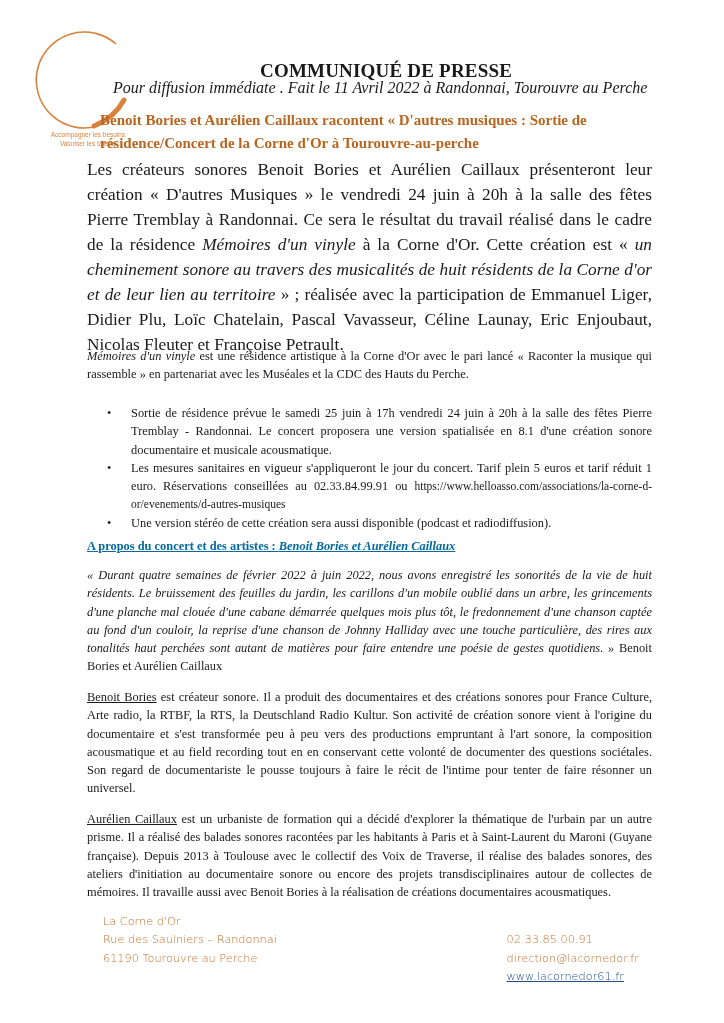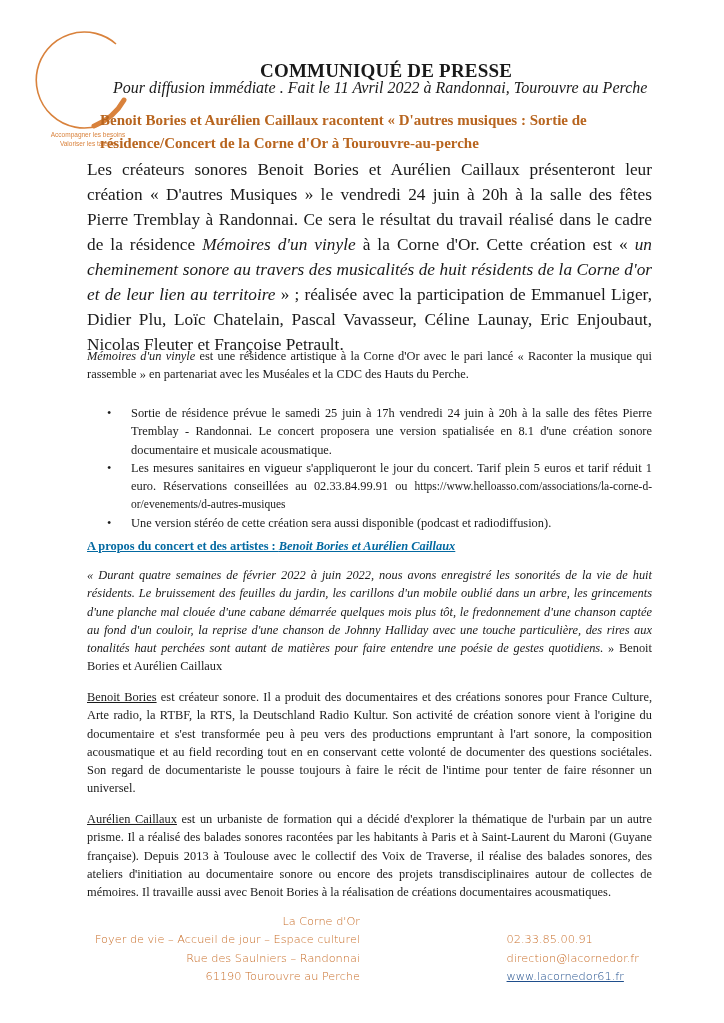--- a/index.html
+++ b/index.html
@@ -18,21 +18,21 @@
   .bullets li { position:relative; padding-left:44px; text-align:justify; }
   .bullets li .dot { position:absolute; left:20px; top:0; }
   .url { font-size:11.5px; }
   .section-head { position:absolute; left:87px; top:539px; font-weight:bold; font-size:12.4px; color:#0369a1; text-decoration:underline; }
   .quote { top:566px; font-style:italic; }
   .quote .attrib { font-style:normal; }
   .bio1 { top:688px; }
   .bio2 { top:810px; }
   .u { text-decoration:underline;margin-top:36px; }
   .footer { position:absolute; left:87px; top:913px; width:552px; font-family:"DejaVu Sans", sans-serif; font-size:11.3px; line-height:18.3px; color:#c86e2a; font-weight:300; }
-  .footer .left { position:absolute; left:8px; top:0;text-align:right; }
+  .footer .left { position:absolute; left:16px; top:0; }
   .footer .right { position:absolute; right:0; top:18.3px; text-align:left; }
   .footer a { color:#1f4e8c; text-decoration:underline; }
 </style>
 </head>
 <body>
 
 <div class="logo">
   <svg width="110" height="120" viewBox="0 0 110 120">
     <path d="M88 14 A48 48 0 1 0 70 96" fill="none" stroke="#d9823c" stroke-width="1.6"></path>
     <path d="M66 96 Q86 88 96 70" fill="none" stroke="#d9823c" stroke-width="5" stroke-linecap="round"></path>
@@ -60,21 +60,20 @@
 <div class="section-head"><span>A propos du concert et des artistes : </span><i>Benoit Bories et Aurélien Caillaux</i></div>
 
 <div class="para quote"><span>« Durant quatre semaines de février 2022 à juin 2022, nous avons enregistré les sonorités de la vie de huit résidents. Le bruissement des feuilles du jardin, les carillons d'un mobile oublié dans un arbre, les grincements d'une planche mal clouée d'une cabane démarrée quelques mois plus tôt, le fredonnement d'une chanson captée au fond d'un couloir, la reprise d'une chanson de Johnny Halliday avec une touche particulière, des rires aux tonalités haut perchées sont autant de matières pour faire entendre une poésie de gestes quotidiens.</span><span class="attrib"> » Benoit Bories et Aurélien Caillaux</span></div>
 
 <div class="para bio1"><span class="u">Benoit Bories</span><span> est créateur sonore. Il a produit des documentaires et des créations sonores pour France Culture, Arte radio, la RTBF, la RTS, la Deutschland Radio Kultur. Son activité de création sonore vient à l'origine du documentaire et s'est transformée peu à peu vers des productions empruntant à l'art sonore, la composition acousmatique et au field recording tout en en conservant cette volonté de documenter des questions sociétales. Son regard de documentariste le pousse toujours à faire le récit de l'intime pour tenter de faire résonner un universel.</span></div>
 <div class="para bio2"><span class="u">Aurélien Caillaux</span><span> est un urbaniste de formation qui a décidé d'explorer la thématique de l'urbain par un autre prisme. Il a réalisé des balades sonores racontées par les habitants à Paris et à Saint-Laurent du Maroni (Guyane française). Depuis 2013 à Toulouse avec le collectif des Voix de Traverse, il réalise des balades sonores, des ateliers d'initiation au documentaire sonore ou encore des projets transdisciplinaires autour de collectes de mémoires. Il travaille aussi avec Benoit Bories à la réalisation de créations documentaires acousmatiques.</span></div>
 
 <div class="footer">
   <div class="left">
     <div>La Corne d'Or</div>
-    <div>Foyer de vie – Accueil de jour – Espace culturel</div>
     <div>Rue des Saulniers – Randonnai</div>
     <div>61190 Tourouvre au Perche</div>
   </div>
   <div class="right">
     <div>02.33.85.00.91</div>
     <div>direction@lacornedor.fr</div>
     <div><a>www.lacornedor61.fr</a></div>
   </div>
 </div>
 

